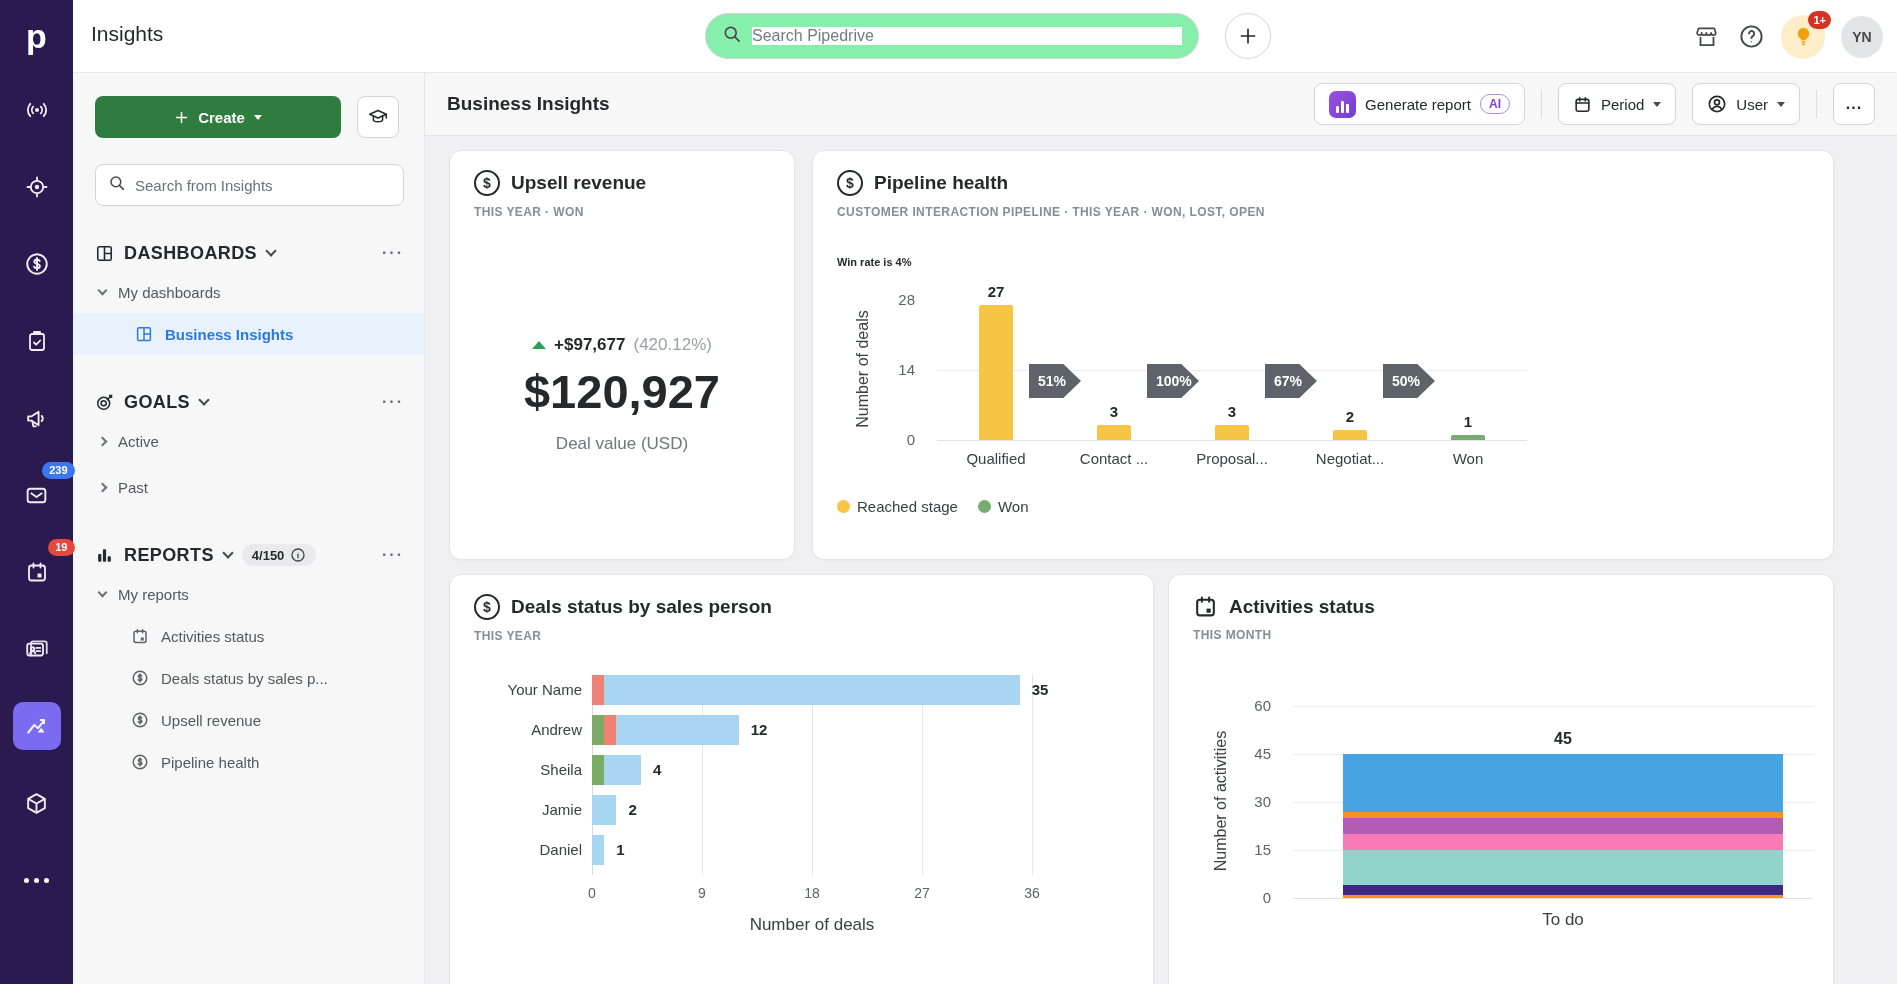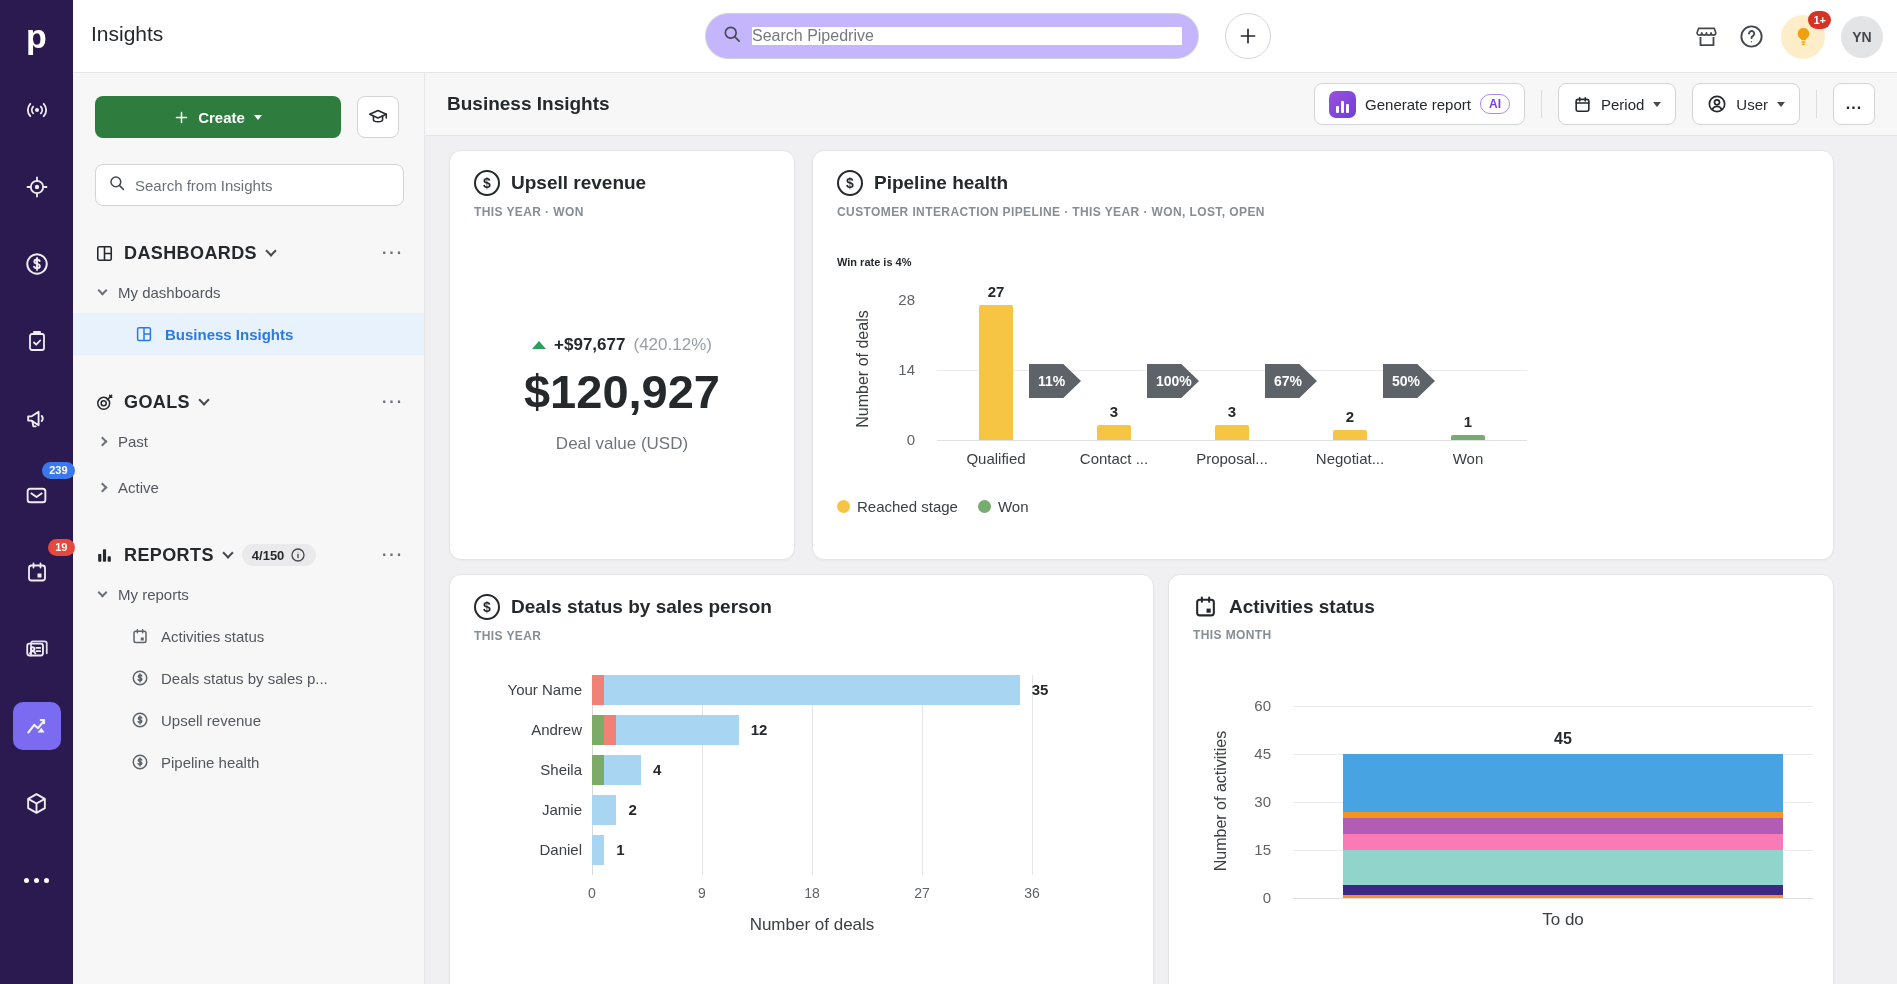--- a/index.html
+++ b/index.html
@@ -13,21 +13,21 @@
   .rail-item svg { opacity:.93; }
   .rail-item.active { background:#7a6bf0; }
   .rail-badge { position:absolute; top:-9px; right:-14px; font-size:11px; font-weight:700; color:#fff; padding:2px 7px; border-radius:10px; line-height:1.2; }
   .rail-badge.blue { background:#3a78ef; }
   .rail-badge.red  { background:#e5483c; }
   .rail-dots span { display:inline-block; width:5px; height:5px; border-radius:50%; background:#fff; margin:0 2.5px; }
 
   
   .topbar { position:absolute; left:73px; top:0; right:0; height:73px; background:#fff; border-bottom:1px solid #e7e7e9; z-index:20; }
   .topbar-title { position:absolute; left:18px; top:22px; font-size:21px; font-weight:400; }
-  .global-search { position:absolute; left:632px; top:13px; width:494px; height:46px; border:1px solid #d2d4d8; border-radius:24px; display:flex; align-items:center; padding:0 16px; background:#c4b5fd; }
+  .global-search { position:absolute; left:632px; top:13px; width:494px; height:46px; border:1px solid #d2d4d8; border-radius:24px; display:flex; align-items:center; padding:0 16px; background:#86efac; }
   .global-search input { border:none; outline:none; font-size:16px; margin-left:10px; width:100%; color:#26292c; font-family:"Liberation Sans",sans-serif; }
   .global-search input::placeholder { color:#75797f; }
   .round-btn { position:absolute; left:1152px; top:13px; width:46px; height:46px; border:1px solid #d2d4d8; border-radius:50%; background:#fff; display:flex; align-items:center; justify-content:center; cursor:pointer; }
   .topbar-right { position:absolute; right:14px; top:0; height:73px; display:flex; align-items:center; gap:16px; }
   .tb-icon { width:28px; height:28px; display:flex; align-items:center; justify-content:center; color:#45484d; cursor:pointer; }
   .bulb-wrap { position:relative; width:44px; height:44px; border-radius:50%; background:#fdeec9; display:flex; align-items:center; justify-content:center; cursor:pointer; }
   .bulb-badge { position:absolute; top:-4px; right:-6px; background:#d63327; color:#fff; font-size:11px; font-weight:700; padding:3px 5px; border-radius:10px; }
   .avatar { width:42px; height:42px; border-radius:50%; background:#e3e4e6; color:#45484d; font-size:14px; font-weight:700; display:flex; align-items:center; justify-content:center; cursor:pointer; }
 
   
@@ -291,25 +291,25 @@
         <circle cx="11" cy="13" r="7.5"></circle>
         <circle cx="11" cy="13" r="3.2"></circle>
         <path d="M15.5 8.5L21 3M18.6 2.8l.3 2.3 2.3.3" stroke-linejoin="round"></path>
       </svg>
     <span class="label">GOALS</span>
     <span class="chev"></span>
     <span class="head-dots">···</span>
   </div>
   <div class="group-row">
     <span class="chev sm right"></span>
-    <span>Past</span>
+    <span>Active</span>
   </div>
   <div class="group-row">
     <span class="chev sm right"></span>
-    <span>Active</span>
+    <span>Past</span>
   </div>
 
   <div class="section-head">
     <svg width="19" height="19" viewBox="0 0 24 24" fill="#26292c">
         <rect x="4" y="10" width="4" height="10" rx="1"></rect>
         <rect x="10" y="4" width="4" height="16" rx="1"></rect>
         <rect x="16" y="13" width="4" height="7" rx="1"></rect>
       </svg>
     <span class="label">REPORTS</span>
     <span class="chev"></span>
@@ -434,21 +434,21 @@
         <div class="fcat" style="left: 218px; top: 174px; width: 118px;">Contact ...</div>
         <div class="fbar" style="left: 378px; top: 149px; width: 34px; height: 15px; background: rgb(247, 197, 68);"></div>
         <div class="fval" style="left: 365px; top: 127px; width: 60px;">3</div>
         <div class="fcat" style="left: 336px; top: 174px; width: 118px;">Proposal...</div>
         <div class="fbar" style="left: 496px; top: 154px; width: 34px; height: 10px; background: rgb(247, 197, 68);"></div>
         <div class="fval" style="left: 483px; top: 132px; width: 60px;">2</div>
         <div class="fcat" style="left: 454px; top: 174px; width: 118px;">Negotiat...</div>
         <div class="fbar" style="left: 614px; top: 159px; width: 34px; height: 5px; background: rgb(118, 172, 111);"></div>
         <div class="fval" style="left: 601px; top: 137px; width: 60px;">1</div>
         <div class="fcat" style="left: 572px; top: 174px; width: 118px;">Won</div>
-        <div class="farrow" style="left: 192px; top: 88px;">11%</div>
+        <div class="farrow" style="left: 192px; top: 88px;">51%</div>
         <div class="farrow" style="left: 310px; top: 88px;">100%</div>
         <div class="farrow" style="left: 428px; top: 88px;">67%</div>
         <div class="farrow" style="left: 546px; top: 88px;">50%</div>
       </div>
     <div class="legend">
       <div class="legend-item">
         <span class="dot dot-yellow"></span>
         <span>Reached stage</span>
       </div>
       <div class="legend-item">

